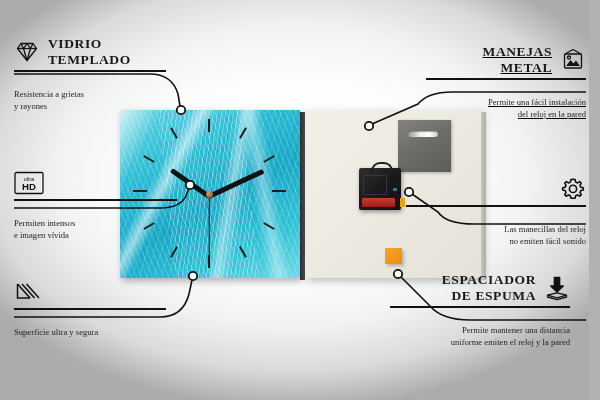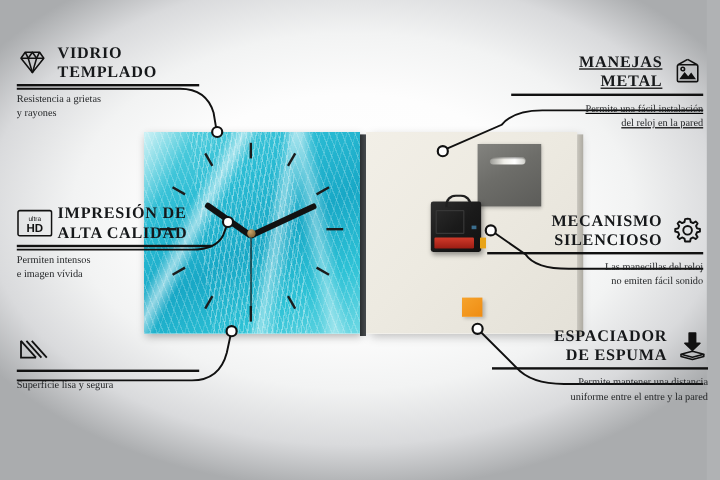--- a/index.html
+++ b/index.html
@@ -89,21 +89,21 @@
 
   
   .callout{position:absolute;}
   .co-head{display:flex;align-items:center;gap:8px;}
   .co-title{
     font-size:13.5px;font-weight:bold;letter-spacing:.6px;color:#16181a;
     line-height:1.16;text-transform:uppercase;white-space:pre-line;
   }
   .co-rule{height:1.5px;background:#111;margin-top:3px;}
   .co-desc{
-    font-size:8.6px;color:#1d1f21;line-height:1.42;margin-top:4px;white-space:pre-line;
+    font-size:8.6px;color:#1d1f21;line-height:1.42;margin-top:16px;white-space:pre-line;
   }
   .left .co-head{justify-content:flex-start;}
   .left .co-title{text-align:left;}
   .left .co-desc{text-align:left;}
   .right{text-align:right;}
   .right .co-head{justify-content:flex-end;}
   .right .co-title{text-align:right;}
   .right .co-desc{text-align:right;}
   .ico{width:26px;height:26px;flex:0 0 26px;display:block;}
   .ico svg{display:block;}
@@ -207,43 +207,41 @@
 
   <div class="callout left" style="left:14px;top:170px;width:170px;">
     <div class="co-head">
       <span class="ico">
         <svg viewBox="0 0 30 26" width="30" height="26">
           <rect x="1" y="2.5" width="28" height="21" fill="none" stroke="#111" stroke-width="1.3" rx="1.5"></rect>
           <text x="15" y="11.4" font-family="Liberation Sans, sans-serif" font-size="5.4" text-anchor="middle" fill="#111">ultra</text>
           <text x="15" y="20.4" font-family="Liberation Sans, sans-serif" font-size="9.6" font-weight="bold" text-anchor="middle" fill="#111">HD</text>
         </svg>
       </span>
-      <div class="co-title">IMPRESIÓN DE
-ALTA CALIDAD</div>
     </div>
     <div class="co-rule" style="width:163px;"></div>
     <div class="co-desc">Permiten intensos
 e imagen vívida</div>
   </div>
 
   <div class="callout left" style="left:14px;top:279px;width:160px;">
     <div class="co-head">
       <span class="ico">
         <svg viewBox="0 0 26 26" width="26" height="26">
           <g fill="none" stroke="#111" stroke-width="1.5">
             <path d="M3.5 5 L16 19"></path>
               <path d="M8 5 L20.5 19"></path>
             <path d="M12.5 5 L25 19"></path>
               <path d="M3.5 5 L3.5 19 L16 19"></path>
           </g>
         </svg>
       </span>
     </div>
     <div class="co-rule" style="width:152px;"></div>
-    <div class="co-desc">Superficie lisa y segura</div>
+    <div class="co-desc">Superficie ultra y segura</div>
   </div>
 
   <div class="callout right" style="left:426px;top:44px;width:160px;text-decoration:underline;">
     <div class="co-head">
       <div class="co-title">MANEJAS
 METAL</div>
       <span class="ico">
         <svg viewBox="0 0 26 26" width="26" height="26">
           <g fill="none" stroke="#111" stroke-width="1.3" stroke-linejoin="round">
             <path d="M13 2.5 L5 7"></path>
@@ -255,54 +253,52 @@
         </svg>
       </span>
     </div>
     <div class="co-rule" style="width:160px;margin-left:auto;"></div>
     <div class="co-desc">Permite una fácil instalación
 del reloj en la pared</div>
   </div>
 
   <div class="callout right" style="left:406px;top:176px;width:180px;">
     <div class="co-head">
-      <div class="co-title">MECANISMO
-SILENCIOSO</div>
       <span class="ico">
         <svg viewBox="0 0 26 26" width="26" height="26">
           <g fill="none" stroke="#111" stroke-width="1.6">
             <path d="M13 3.2 L15.1 3.6 L15.6 6.0 L17.6 6.9 L19.7 5.6 L21.3 7.2
                      L20.0 9.3 L20.9 11.3 L23.3 11.8 L23.3 14.0 L20.9 14.5
                      L20.0 16.5 L21.3 18.6 L19.7 20.2 L17.6 18.9 L15.6 19.8
                      L15.1 22.2 L13 22.2 L10.9 22.2 L10.4 19.8 L8.4 18.9
                      L6.3 20.2 L4.7 18.6 L6.0 16.5 L5.1 14.5 L2.7 14.0
                      L2.7 11.8 L5.1 11.3 L6.0 9.3 L4.7 7.2 L6.3 5.6
                      L8.4 6.9 L10.4 6.0 L10.9 3.6 Z" stroke-linejoin="round"></path>
             <circle cx="13" cy="12.9" r="3.6"></circle>
           </g>
         </svg>
       </span>
     </div>
     <div class="co-rule" style="width:180px;margin-left:auto;"></div>
     <div class="co-desc">Las manecillas del reloj
 no emiten fácil sonido</div>
   </div>
 
-  <div class="callout right" style="left:410px;top:272px;width:180px;">
+  <div class="callout right" style="left:390px;top:272px;width:180px;">
     <div class="co-head">
       <div class="co-title">ESPACIADOR
 DE ESPUMA</div>
       <span class="ico">
         <svg viewBox="0 0 26 26" width="26" height="26">
           <g fill="none" stroke="#111" stroke-width="1.3" stroke-linejoin="round">
             <path d="M10.3 2.5 L15.7 2.5 L15.7 11 L19.3 11 L13 17 L6.7 11 L10.3 11 Z" fill="#111"></path>
             <path d="M13 17.8 L22.5 20.2 L13 22.8 L3.5 20.2 Z"></path>
             <path d="M3.5 20.2 L3.5 22.0 L13 24.6 L22.5 22.0 L22.5 20.2"></path>
           </g>
         </svg>
       </span>
     </div>
     <div class="co-rule" style="width:180px;margin-left:auto;"></div>
     <div class="co-desc">Permite mantener una distancia
-uniforme entre el entre y la pared</div>
+uniforme emiten el reloj y la pared</div>
   </div>
 
 </div>
 
 </body></html>

